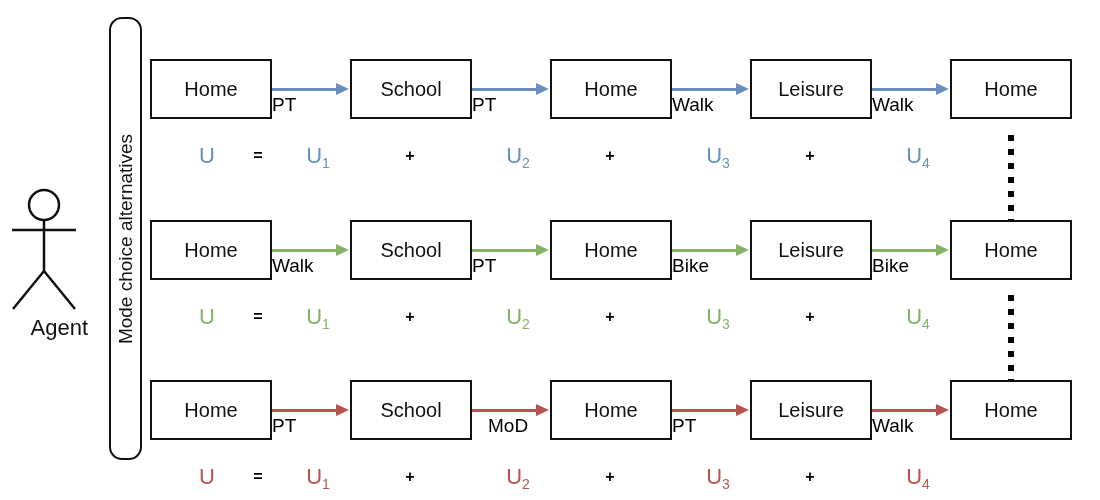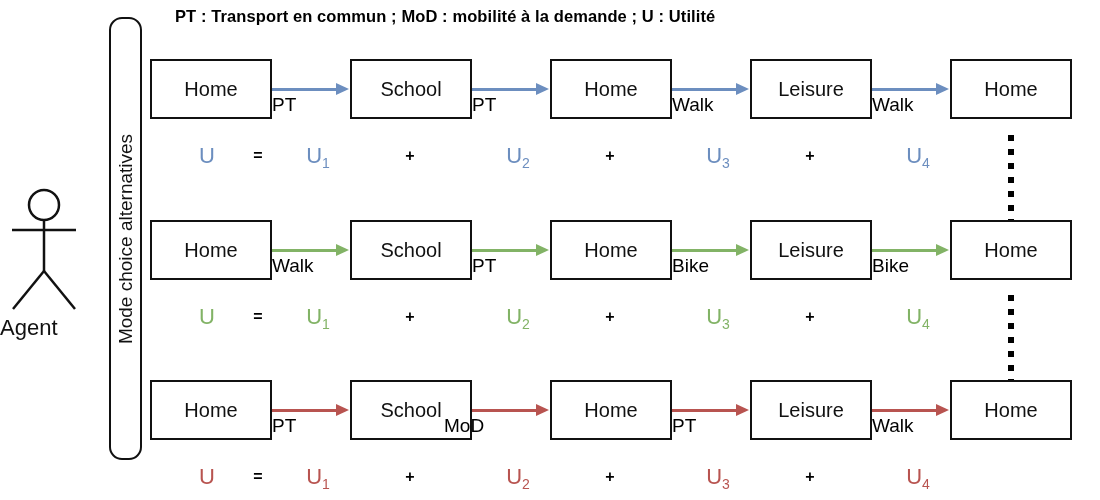--- a/index.html
+++ b/index.html
@@ -11,21 +11,21 @@
   
   .legend-title {
     position:absolute; left:175px; top:7px;
     font-size:16.5px; font-weight:700; color:#000; white-space:nowrap;
     letter-spacing:0.1px;
   }
 
   
   .agent-figure { position:absolute; left:2px; top:183px; }
   .agent-label {
-    position:absolute; left:0px; top:315px; width:88px; text-align:left;
+    position:absolute; left:0px; top:315px; width:88px; text-align:right;
     font-size:22px; color:#111;
   }
 
   
   .bracket {
     position:absolute; left:109px; top:17px; width:33px; height:443px;
     border:2.5px solid #111; border-radius:13px; background:#fff; box-sizing:border-box;
   }
   .bracket-label {
     position:absolute; left:50%; top:50%;
@@ -68,21 +68,20 @@
   .dots {
     position:absolute; left:1008px; width:6px; height:93px;
     background:repeating-linear-gradient(to bottom, transparent 0 8px, #000 8px 14px);
   }
 </style>
 </head>
 <body>
 
 <div id="canvas">
 
-  <div class="legend-title">PT : Transport en commun ; MoD : mobilité à la demande ; U : Utilité</div>
 
   <svg class="agent-figure" width="90" height="130" viewBox="0 0 90 130">
     <circle cx="42" cy="22" r="15" fill="none" stroke="#111" stroke-width="2.5"></circle>
     <line x1="42" y1="37" x2="42" y2="88" stroke="#111" stroke-width="2.5"></line>
     <line x1="10" y1="47" x2="74" y2="47" stroke="#111" stroke-width="2.5"></line>
     <line x1="42" y1="88" x2="11" y2="126" stroke="#111" stroke-width="2.5"></line>
     <line x1="42" y1="88" x2="73" y2="126" stroke="#111" stroke-width="2.5"></line>
   </svg>
   <div class="agent-label">Agent</div>
 
@@ -152,21 +151,21 @@
     <div class="box" style="left:150px">Home</div>
     <div class="box" style="left:350px">School</div>
     <div class="box" style="left:550px">Home</div>
     <div class="box" style="left:750px">Leisure</div>
     <div class="box" style="left:950px">Home</div>
     <div class="arrow" style="left:272px"></div>
     <div class="arrow" style="left:472px"></div>
     <div class="arrow" style="left:672px"></div>
     <div class="arrow" style="left:872px"></div>
     <div class="mode" style="left:272px">PT</div>
-    <div class="mode" style="left:444px">MoD</div>
+    <div class="mode" style="left:488px">MoD</div>
     <div class="mode" style="left:672px">PT</div>
     <div class="mode" style="left:872px">Walk</div>
   </div>
   <div class="equation" style="top: 464px; color: rgb(184, 84, 80);">
     <span class="term" style="left:207px">U</span>
     <span class="term op" style="left:258px">=</span>
     <span class="term" style="left:318px"><span>U</span><sub>1</sub></span>
     <span class="term op" style="left:410px">+</span>
     <span class="term" style="left:518px"><span>U</span><sub>2</sub></span>
     <span class="term op" style="left:610px">+</span>

